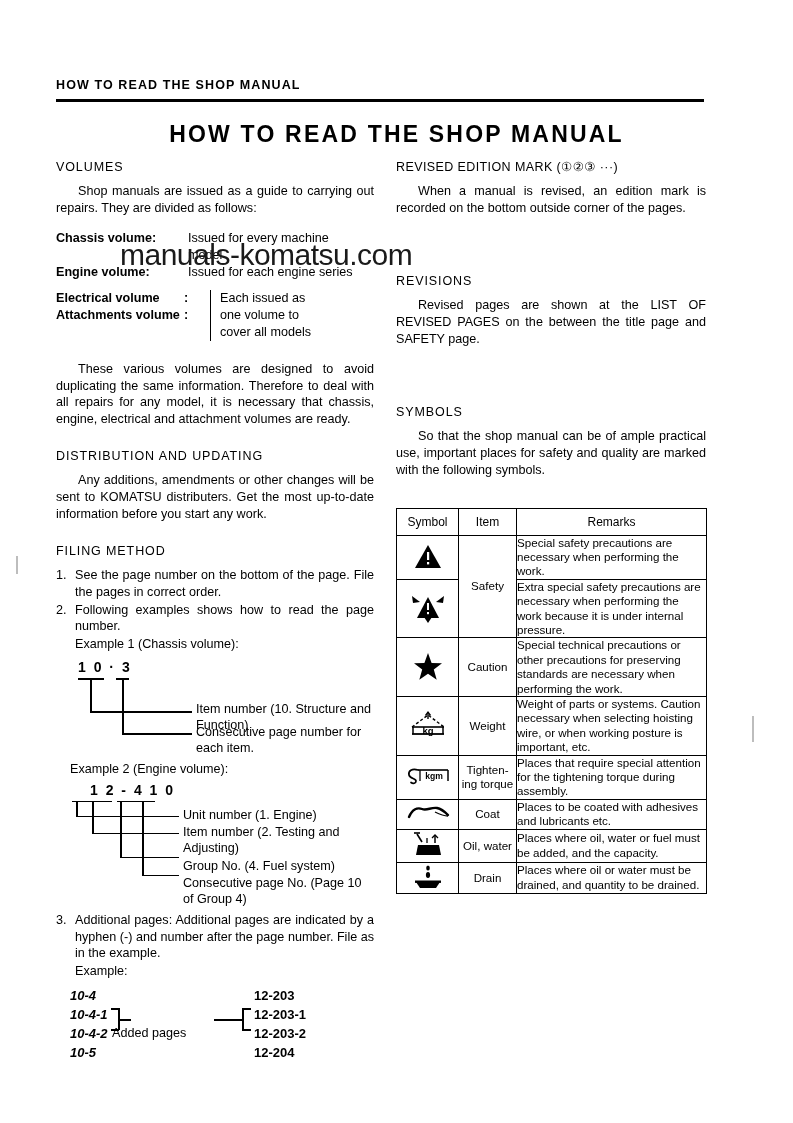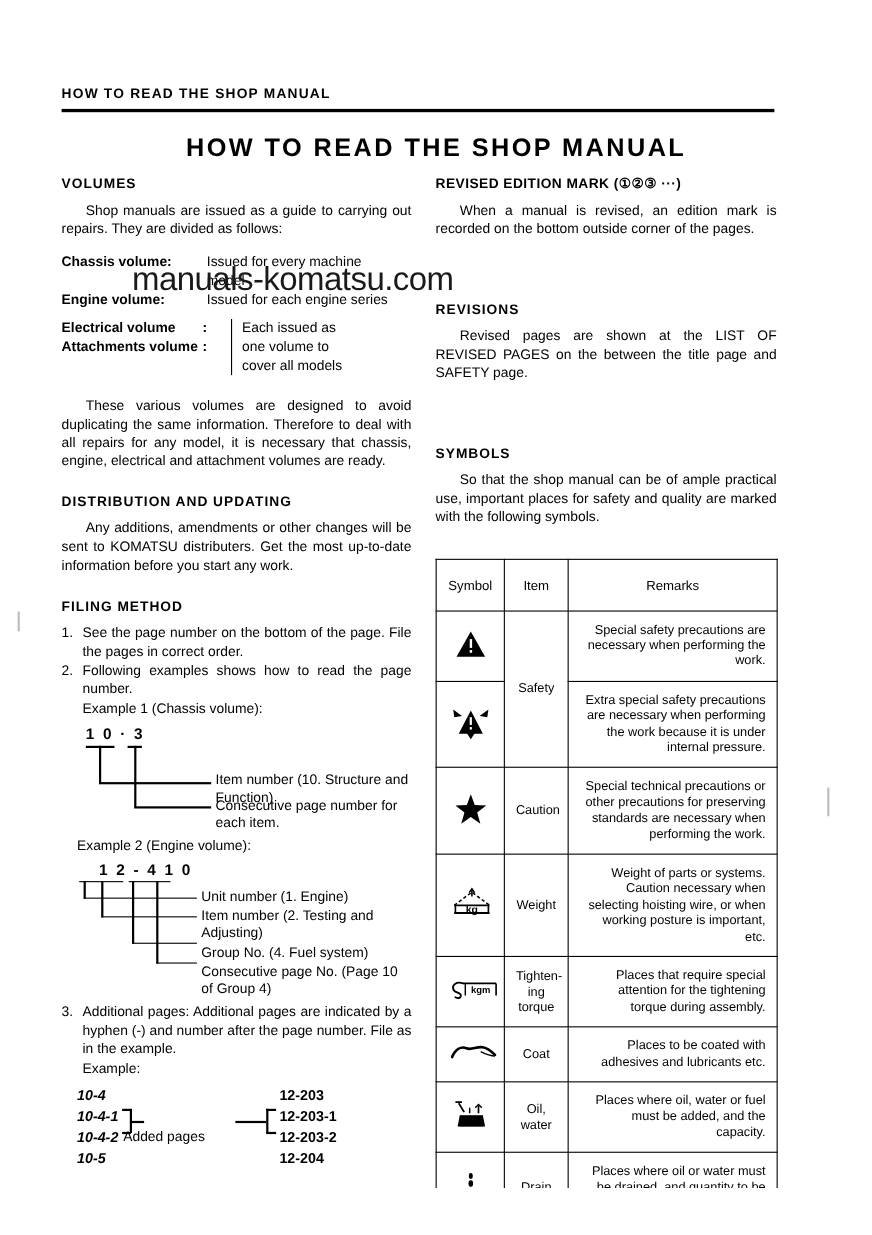--- a/index.html
+++ b/index.html
@@ -59,21 +59,21 @@
   }
   .col-right {
     position: absolute;
     left: 396px;
     top: 160px;
     width: 310px;
   }
 
   h2.sec {
     font-size: 12.5px;
-    font-weight: bold;
+    font-weight: normal;
     letter-spacing: 0.9px;
     margin: 0 0 9px 0;
     line-height: 1.15;
   }
   h2.sec.tight { letter-spacing: 0.4px; }
 
   p.body {
     font-size: 12.6px;
     line-height: 16.8px;
     margin: 0 0 13px 0;
@@ -189,32 +189,32 @@
 
   
   table.symbols {
     border-collapse: collapse;
     width: 310px;
     table-layout: fixed;
     font-size: 11.4px;
   }
   table.symbols th, table.symbols td {
     border: 1.2px solid #000;
-    padding: 10px;
+    padding: 0;
     vertical-align: middle;
   }
   table.symbols thead th {
     font-weight: normal;
     text-align: center;
     height: 26px;
     font-size: 12px;
   }
   td.sym  { width: 62px;  text-align: center; padding: 5px 0; }
   td.item { width: 58px;  text-align: center; font-size: 11.6px; padding: 4px 2px; line-height: 14px;}
-  td.rem  { padding: 5px 6px 6px 7px; line-height: 14.4px; font-size: 11.6px; text-align: right;}
+  td.rem  { padding: 5px 6px 6px 7px; line-height: 14.4px; font-size: 11.6px; text-align: left;}
   col.c1 { width: 62px; }
   col.c2 { width: 58px; }
   col.c3 { width: 190px; }
 
   .glyph { display: inline-block; line-height: 0; }
 
   
   .watermark {
     position: absolute;
     left: 120px;

